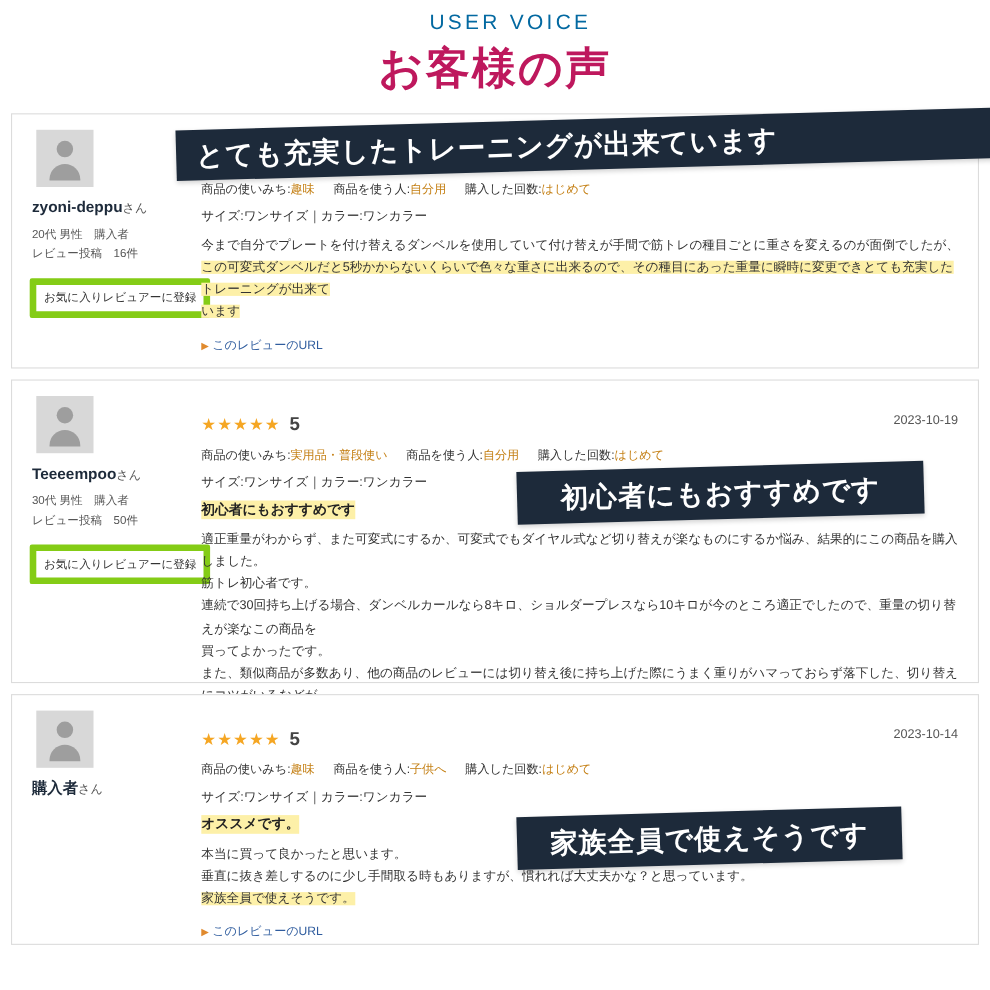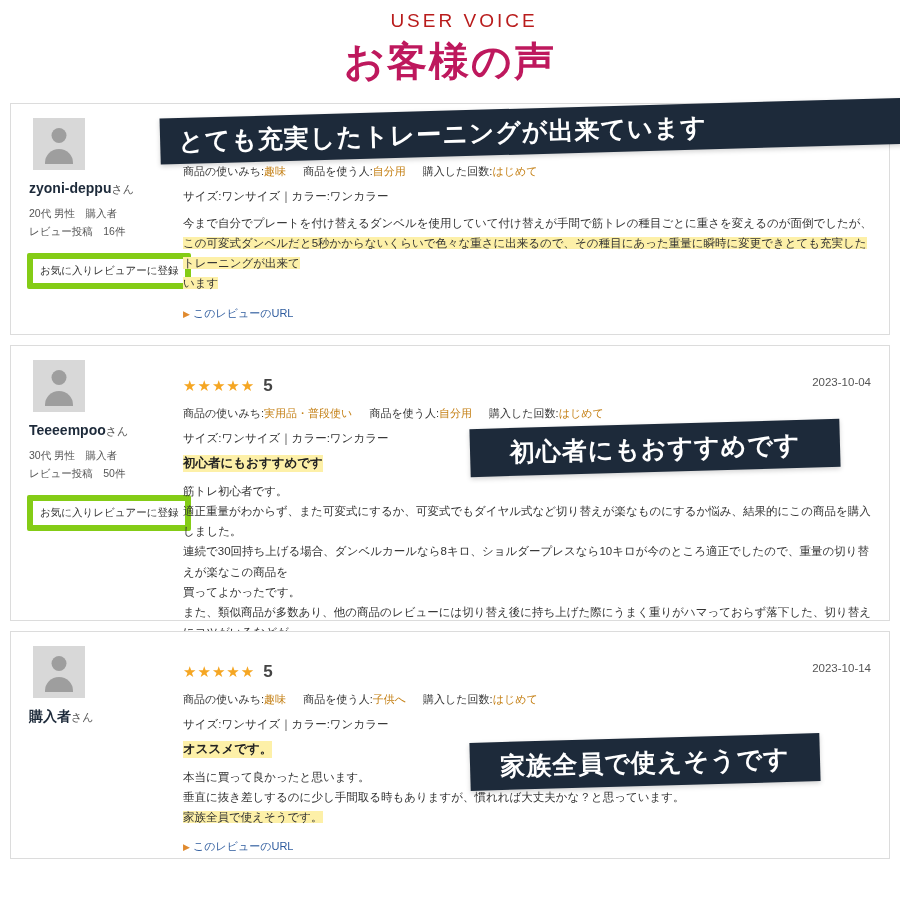--- a/index.html
+++ b/index.html
@@ -18,21 +18,21 @@
   }
 
   
   .header {
     text-align: center;
     padding-top: 10px;
   }
   .header .eyebrow {
     font-size: 19px;
     letter-spacing: 3px;
-    color: #b91c1c;
+    color: #0369a1;
     font-weight: 400;
     padding-left: 28px;
   }
   .header .title {
     font-size: 40px;
     font-weight: 700;
     color: #be185d;
     letter-spacing: 2px;
     margin-top: 2px;
   }
@@ -266,31 +266,31 @@
           <div>30代 男性　購入者</div>
           <div>レビュー投稿　50件</div>
         </div>
         <div class="fav-btn">お気に入りレビュアーに登録</div>
       </div>
       <div class="right">
         <div class="rating-row">
           <span class="stars">★★★★★</span>
           <span class="score">5</span>
         </div>
-        <div class="date">2023-10-04</div>
+        <div class="date">2023-10-19</div>
         <div class="attrs">
           <span class="item"><span>商品の使いみち:</span><span class="val">実用品・普段使い</span></span>
           <span class="item"><span>商品を使う人:</span><span class="val">自分用</span></span>
           <span class="item"><span>購入した回数:</span><span class="val">はじめて</span></span>
         </div>
         <div class="spec">サイズ:ワンサイズ｜カラー:ワンカラー</div>
         <div class="headline hl">初心者にもおすすめです</div>
         <div class="body">
+          <p>適正重量がわからず、また可変式にするか、可変式でもダイヤル式など切り替えが楽なものにするか悩み、結果的にこの商品を購入しました。</p>
           <p>筋トレ初心者です。</p>
-          <p>適正重量がわからず、また可変式にするか、可変式でもダイヤル式など切り替えが楽なものにするか悩み、結果的にこの商品を購入しました。</p>
           <p>連続で30回持ち上げる場合、ダンベルカールなら8キロ、ショルダープレスなら10キロが今のところ適正でしたので、重量の切り替えが楽なこの商品を</p>
           <p>買ってよかったです。</p>
           <p>また、類似商品が多数あり、他の商品のレビューには切り替え後に持ち上げた際にうまく重りがハマっておらず落下した、切り替えにコツがいるなどが</p>
           <p>ありましたが、この商品は使用1週間ではそういったことはありません。</p>
           <p><span>到着時はダンボールの大きさに驚きましたが、しっかり梱包されているだけで、本体は大きくもなく小さくもなくといった感じです。保管場所に困ると</span></p>
           <p><span class="hl">いうことはなさそうです。</span></p>
           <p>類似商品と比較すると比較的安価で、使いやすいので初心者にもおすすめです。が20,000円とそこそこ高価なので継続できる自信は必要です。</p>
         </div>
       </div>
     </div>

